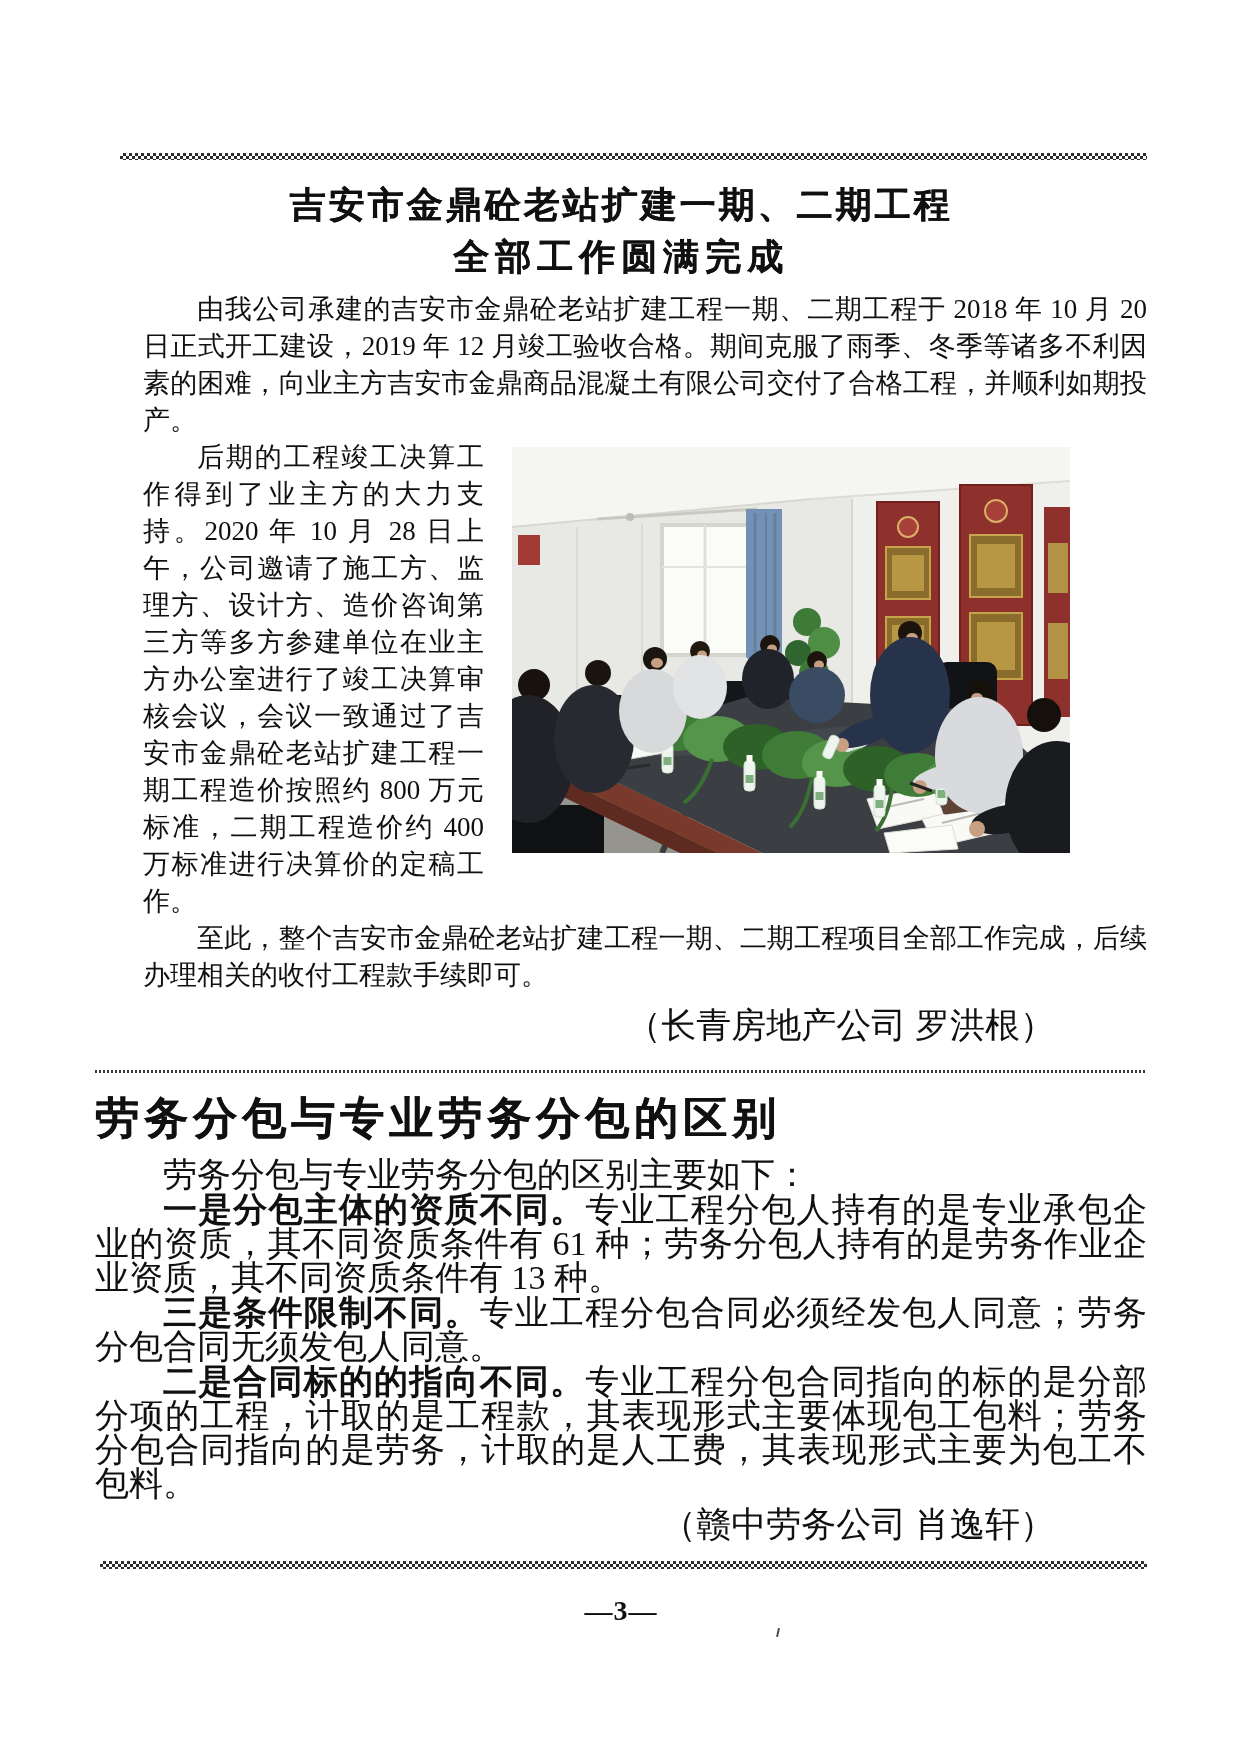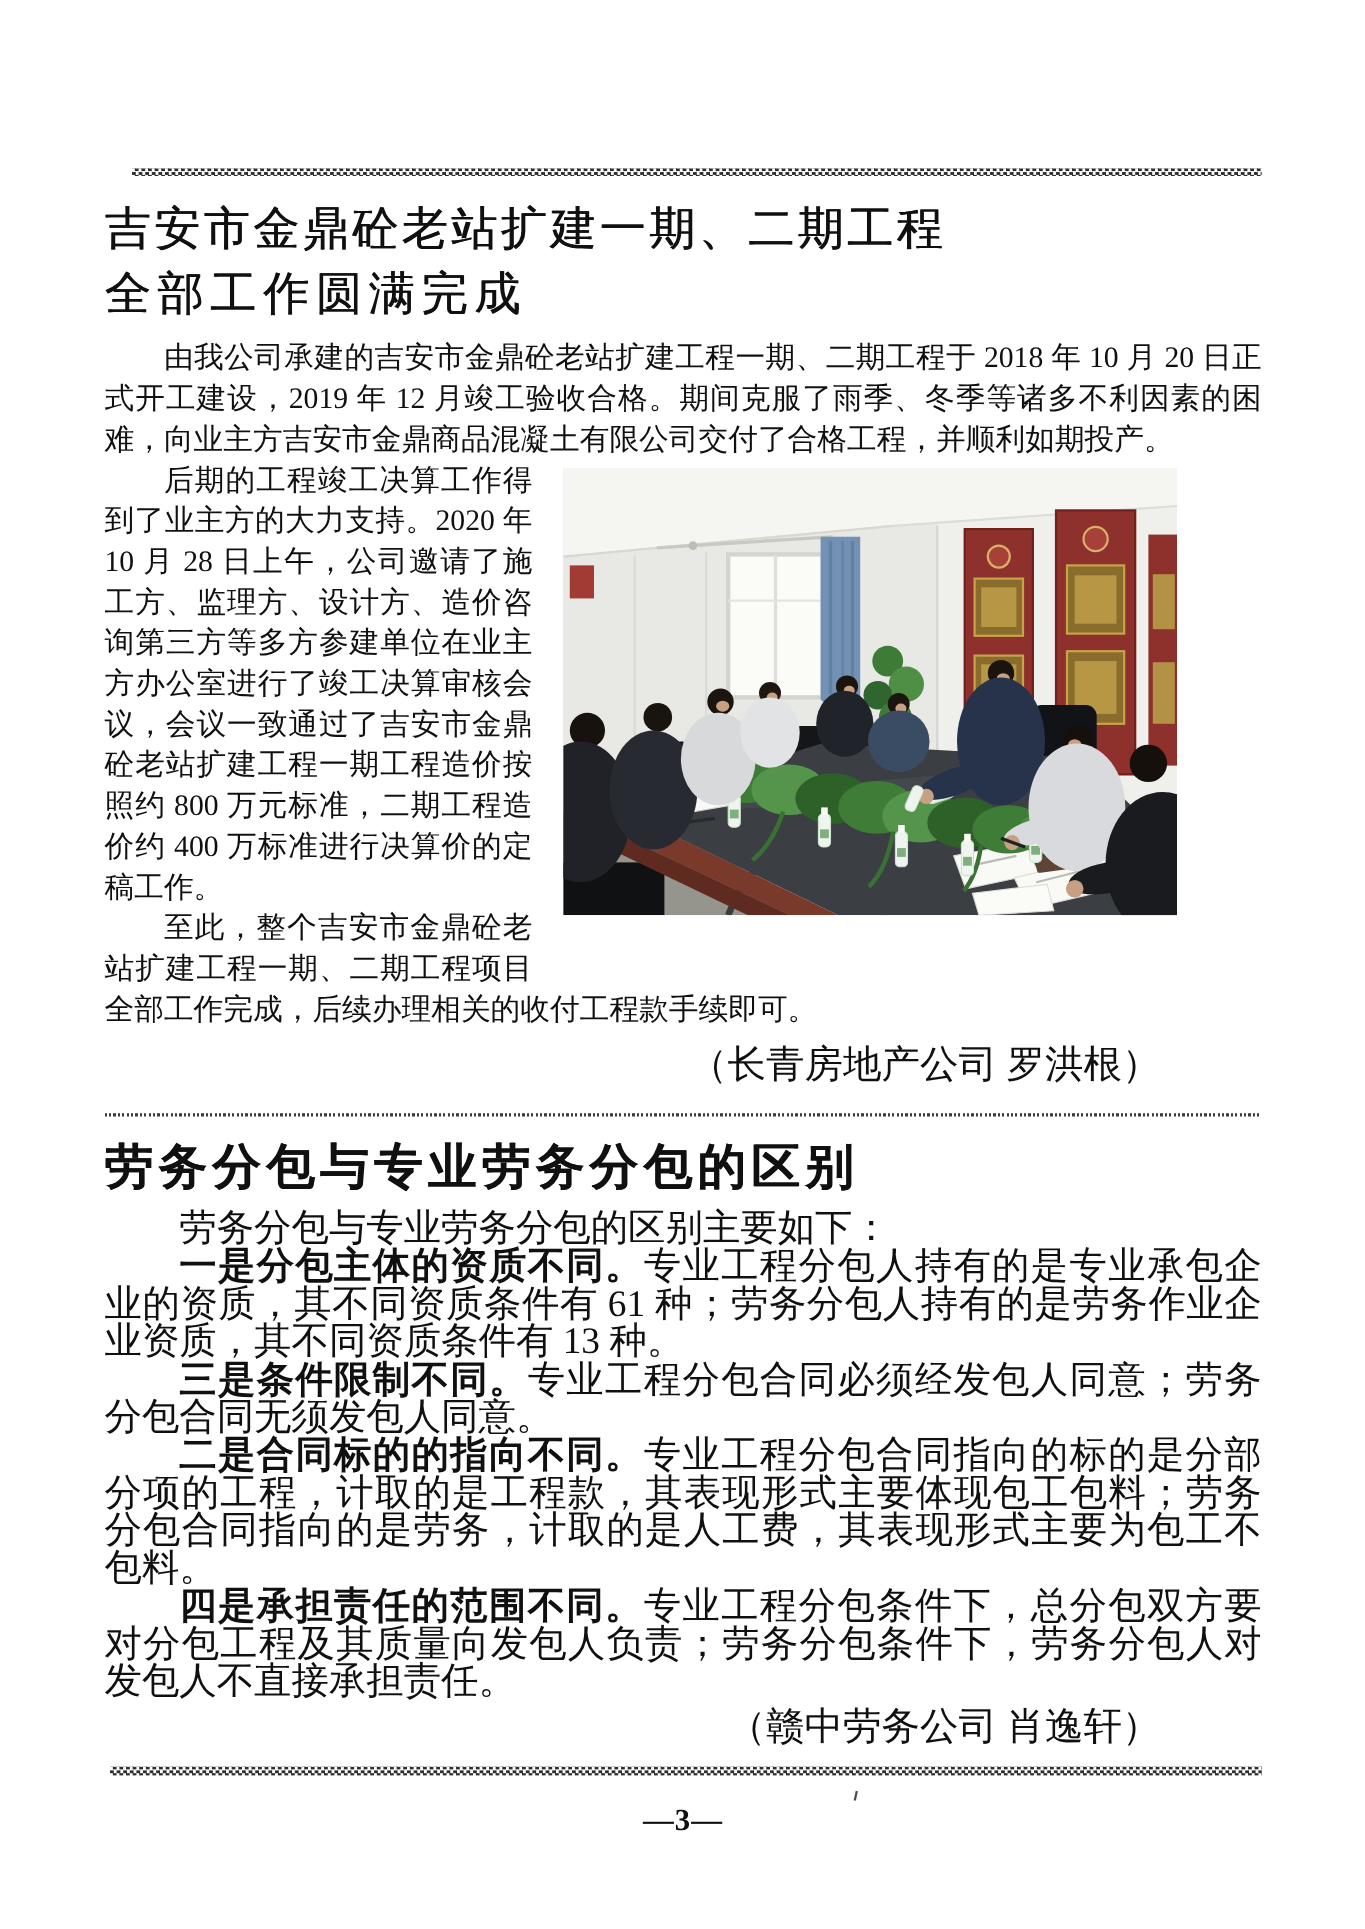--- a/index.html
+++ b/index.html
@@ -7,26 +7,26 @@
     position:relative;width:1241px;height:1754px;background:#ffffff;overflow:hidden;
     font-family:"Liberation Serif","DejaVu Serif",serif;color:#101010;
   }
   .content{position:absolute;left:95px;top:0;width:1052px;}
   .rule{
     height:7px;
     background:repeating-conic-gradient(#2e2e2e 0% 25%, #fdfdfd 0% 50%) 0 0 / 6px 6px;
   }
   .rule.top{margin:153px 0 0 25px;}
   .rule.bottom{clear:both;height:8px;margin:18px 0 0 5px;}
-  .t1{margin:22px 0 0;font-weight:normal;font-size:42px;line-height:1.32;
+  .t1{margin:22px 0 0;text-align:center;font-weight:bold;font-size:36px;line-height:1.32;
       letter-spacing:3px;text-shadow:0.6px 0 currentColor;}
   .t1.l2{margin-top:4px;letter-spacing:6px;}
   .t2{margin:16px 0 10px;text-align:left;font-weight:bold;font-size:44px;line-height:1.35;
       letter-spacing:5px;text-shadow:0.6px 0 currentColor;}
-  .a1-body{margin-top:10px;font-size:27px;text-align:justify;}
+  .a1-body{margin-top:10px;font-size:27px;text-align:justify;margin-left:48px;}
   .a1-body p{margin:0;line-height:37px;text-indent:2em;}
   .photo-frame{
     float:right;width:558px;height:406px;margin:8px 77px 31px 28px;
     background:#e9e9e6;overflow:hidden;
   }
   .attr{clear:both;margin:14px 0 0;text-align:right;padding-right:92px;
         font-size:35px;line-height:36px;}
   .dotted-divider{
     margin:26px 0 0;height:3px;
     background:repeating-linear-gradient(90deg,#3c3c3c 0 2px,transparent 2px 4px);
@@ -248,21 +248,20 @@
 
     <div class="dotted-divider"></div>
 
     <h2 class="t2">劳务分包与专业劳务分包的区别</h2>
 
     <div class="a2-body">
       <p>劳务分包与专业劳务分包的区别主要如下：</p>
       <p><span class="lead">一是分包主体的资质不同。</span><span>专业工程分包人持有的是专业承包企业的资质，其不同资质条件有 61 种；劳务分包人持有的是劳务作业企业资质，其不同资质条件有 13 种。</span></p>
       <p><span class="lead">三是条件限制不同。</span><span>专业工程分包合同必须经发包人同意；劳务分包合同无须发包人同意。</span></p>
       <p><span class="lead">二是合同标的的指向不同。</span><span>专业工程分包合同指向的标的是分部分项的工程，计取的是工程款，其表现形式主要体现包工包料；劳务分包合同指向的是劳务，计取的是人工费，其表现形式主要为包工不包料。</span></p>
-      <p><span class="lead">四是承担责任的范围不同。</span><span>专业工程分包条件下，总分包双方要对分包工程及其质量向发包人负责；劳务分包条件下，劳务分包人对发包人不直接承担责任。</span></p>
     </div>
 
     <p class="attr attr2">（赣中劳务公司  肖逸轩）</p>
 
     <div class="rule bottom"></div>
 
     <div class="page-number">—3—</div>
   </div>
 
   <div class="artifact"></div>

